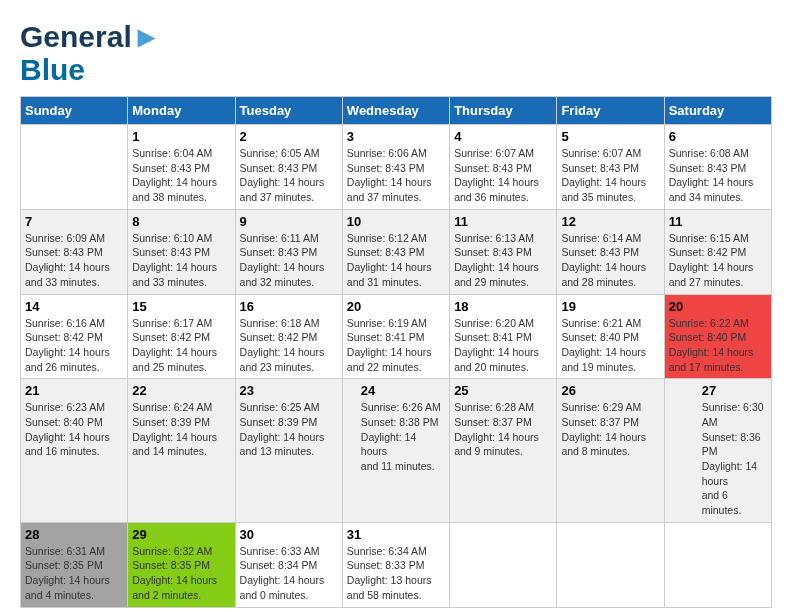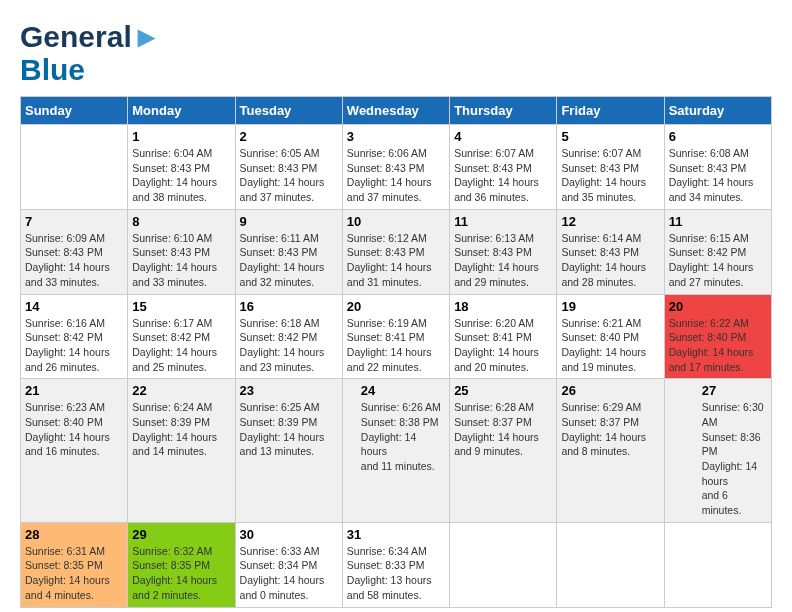--- a/index.html
+++ b/index.html
@@ -226,21 +226,21 @@
         <td style="background-color: rgb(240, 240, 240);">
           <div class="day-number">26</div>
           <div class="day-info">Sunrise: 6:29 AM<br>Sunset: 8:37 PM<br>Daylight: 14 hours <br>and 8 minutes.</div>
         </td>
         <td style="background-color: rgb(240, 240, 240); padding-left: 37px;">
           <div class="day-number">27</div>
           <div class="day-info">Sunrise: 6:30 AM<br>Sunset: 8:36 PM<br>Daylight: 14 hours <br>and 6 minutes.</div>
         </td>
       </tr>
       <tr>
-        <td style="background-color: #fdba74; margin-left: 35px;">
+        <td style="background-color: #a3a3a3; margin-left: 35px;">
           <div class="day-number">28</div>
           <div class="day-info">Sunrise: 6:31 AM<br>Sunset: 8:35 PM<br>Daylight: 14 hours <br>and 4 minutes.</div>
         </td>
         <td style="background-color: #84cc16; margin-left: 12px;">
           <div class="day-number">29</div>
           <div class="day-info">Sunrise: 6:32 AM<br>Sunset: 8:35 PM<br>Daylight: 14 hours <br>and 2 minutes.</div>
         </td>
         <td style="background-color: rgb(255, 255, 255);">
           <div class="day-number">30</div>
           <div class="day-info">Sunrise: 6:33 AM<br>Sunset: 8:34 PM<br>Daylight: 14 hours <br>and 0 minutes.</div>

